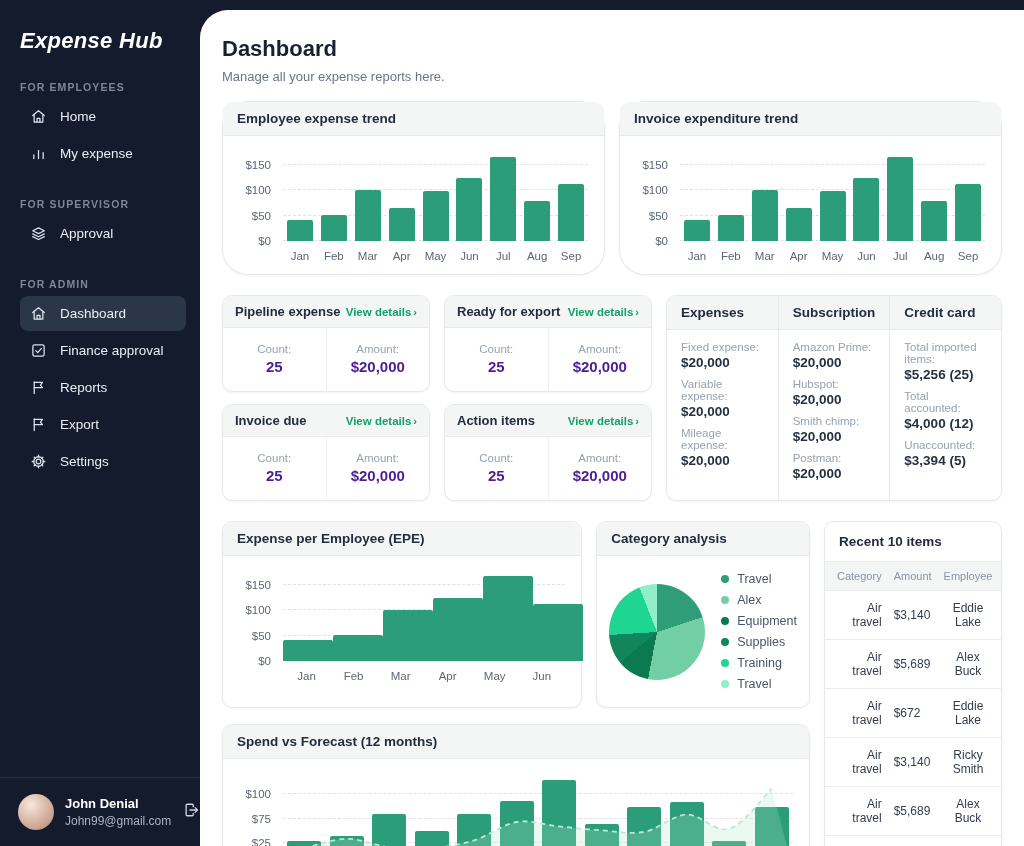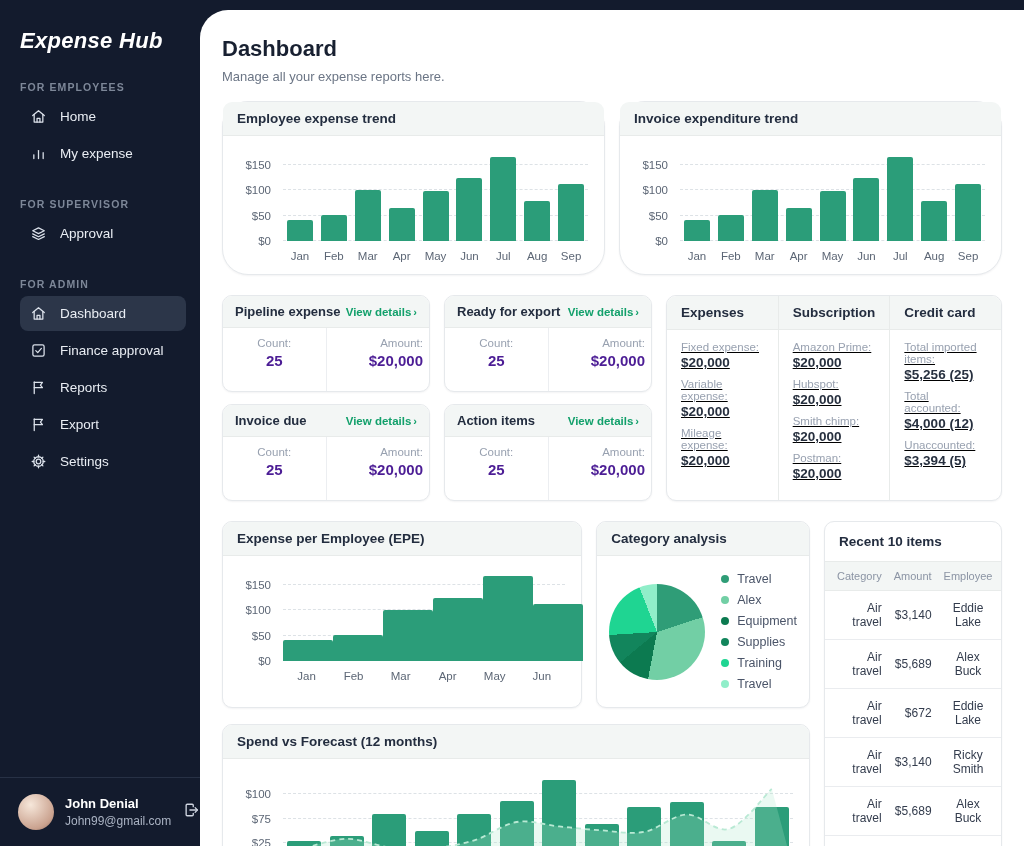--- a/index.html
+++ b/index.html
@@ -56,32 +56,32 @@
   .row-stats { display:flex; gap:14px; margin-top:20px; align-items:stretch; }
   .stats-col { width:208px; display:flex; flex-direction:column; gap:12px; }
   .stat-card { flex:1; display:flex; flex-direction:column; }
   .stat-head { display:flex; justify-content:space-between; align-items:center;
     background:#f3f6f5; border-bottom:1px solid #e8ebea; border-radius:9px 9px 0 0; padding:8px 12px; }
   .stat-title { font-size:13px; font-weight:700; color:#232d3f; }
   .view-link { font-size:11.5px; font-weight:700; color:#12a06b; cursor:pointer; white-space:nowrap; }
   .view-link .chev { font-size:11px; margin-left:2px; }
   .stat-body { flex:1; display:flex; }
   .stat-cell { flex:1; padding:9px 6px; text-align:center; }
-  .stat-cell + .stat-cell { border-left:1px solid #eceef1;text-align:right; }
-  .stat-label { font-size:11.5px; color:#98a1b0; }
+  .stat-cell + .stat-cell { border-left:1px solid #eceef1; }
+  .stat-label { font-size:11.5px; color:#98a1b0;margin-top:6px; }
   .stat-value { font-size:15px; font-weight:700; color:#4c1d95; margin-top:3px; }
 
   .summary-card { flex:1; display:flex; overflow:hidden; }
   .sum-col { flex:1; display:flex; flex-direction:column; }
   .sum-col + .sum-col { border-left:1px solid #e8ebea; }
   .sum-head { background:#f3f6f5; border-bottom:1px solid #e8ebea; padding:9px 14px;
     font-size:13.5px; font-weight:700; color:#232d3f; }
   .sum-col:first-child .sum-head { border-radius:9px 0 0 0; }
   .sum-col:last-child .sum-head { border-radius:0 9px 0 0; }
-  .sum-body { padding:11px 14px;text-decoration:underline; }
+  .sum-body { padding:11px 14px; }
   .sum-item { margin-bottom:8px; }
   .sum-label { font-size:11.5px; color:#98a1b0; }
   .sum-value { font-size:13.5px; font-weight:700; color:#27303f; margin-top:2px; }
 
   
   .row-mid { display:flex; gap:14px; margin-top:20px; align-items:flex-start; }
   .left-region { width:588px; }
   .row-epe { display:flex; gap:14px; }
   .epe-card { width:383px; }
   .cat-card { flex:1; }
@@ -95,21 +95,21 @@
 
   
   .recent-card { flex:1; overflow:hidden; }
   .recent-title { padding:12px 14px; font-size:13.5px; font-weight:700; color:#232d3f; }
   table.recent { width:100%; border-collapse:collapse; }
   table.recent th { background:#f3f6f5; border-top:1px solid #e8ebea; border-bottom:1px solid #e8ebea;
     font-size:11px; font-weight:400; color:#8b94a4; padding:8px 6px; }
   table.recent td { font-size:12px; color:#333c4d; padding:10px 6px; border-bottom:1px solid #eaecef; }
   table.recent tr:last-child td { border-bottom:none; }
   .col-cat  { text-align:right;  padding-left:12px !important; }
-  .col-amt  { text-align:right; }
+  .col-amt  { text-align:left; }
   .col-emp  { text-align:center; padding-right:12px !important; }
 </style>
 </head>
 <body>
 
 <aside class="sidebar">
   <div class="logo">Expense Hub</div>
   <nav class="nav" id="nav">
       <div class="sec-label">FOR EMPLOYEES</div>
       <div class="nav-item">

